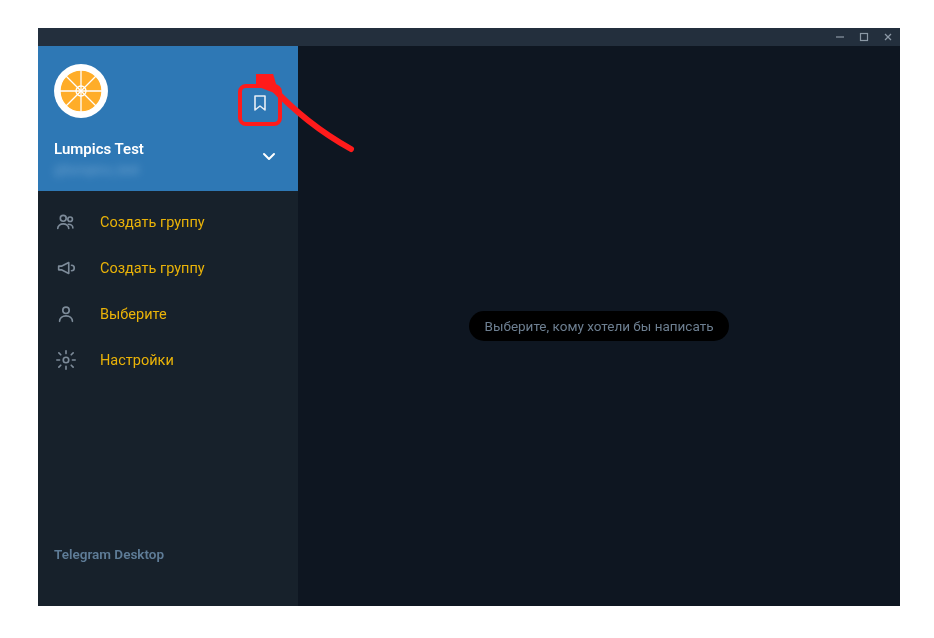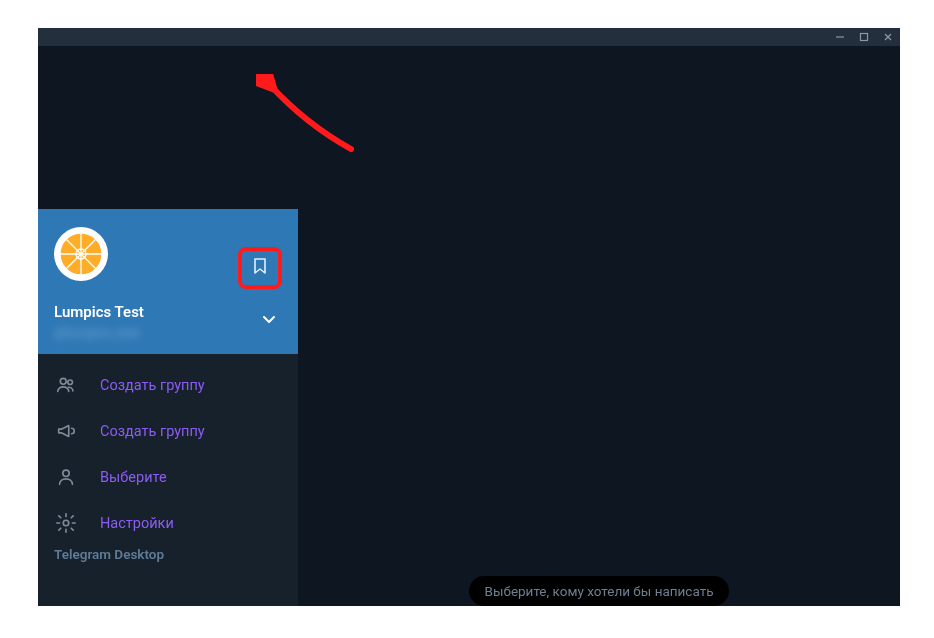--- a/index.html
+++ b/index.html
@@ -1,31 +1,31 @@
 <!DOCTYPE html>
 <html><head>
 <meta charset="utf-8">
 <style>
   * { margin: 0; padding: 0; box-sizing: border-box; font-family: -apple-system, "Segoe UI", Roboto, Arial, sans-serif; }
   body { background: #fff; width: 934px; height: 638px; position: relative; }
   .app-window { position: absolute; left: 38px; top: 28px; width: 862px; height: 578px; background: #0e1621; display: flex; flex-direction: column; }
   .titlebar { height: 18px; background: #232f3d; display: flex; justify-content: flex-end; align-items: center; padding-right: 6px; gap: 12px; }
   .tb-btn { width: 12px; height: 12px; display: flex; align-items: center; justify-content: center; color: #8b98a5; font-size: 12px; cursor: pointer; }
-  .app-body { flex: 1; display: flex; overflow: hidden; align-items: flex-end; }
+  .app-body { flex: 1; display: flex; overflow: hidden; }
   .sidebar { width: 260px; background: #17212b; display: flex; flex-direction: column; }
   .profile-block { background: #2e78b5; padding: 18px 16px 14px 16px; position: relative; }
   .avatar { width: 54px; height: 54px; border-radius: 50%; background: #fff; display: flex; align-items: center; justify-content: center; overflow: hidden; }
   .orange-seg { stroke: #fff; stroke-width: 1.3; fill: none; }
   .bookmark-hl { position: absolute; top: 38px; right: 16px; width: 44px; height: 42px; border: 4px solid #ff1b1b; border-radius: 8px; display: flex; align-items: center; justify-content: center; cursor: pointer; }
   .bookmark-inner { color: #e6eef5; }
   .username { color: #fff; font-size: 15px; font-weight: 600; margin-top: 22px; }
   .userhandle { color: #8ab6dc; font-size: 13px; margin-top: 4px; filter: blur(4px); opacity: .8; }
   .expand { position: absolute; right: 20px; bottom: 22px; color: #fff; cursor: pointer; }
   .menu { padding-top: 8px; }
-  .menu-item { display: flex; align-items: center; height: 46px; padding: 0 16px; cursor: pointer; color: #8b5cf6; font-size: 14.5px; gap: 22px; }
+  .menu-item { display: flex; align-items: center; height: 46px; padding: 0 16px; cursor: pointer; color: #eab308; font-size: 14.5px; gap: 22px; }
   .menu-icon { width: 24px; height: 24px; display: flex; align-items: center; justify-content: center; color: #7d8b99; }
   .menu-icon svg { width: 22px; height: 22px; }
   .toggle { margin-left: auto; width: 34px; height: 16px; border-radius: 10px; background: #3a9eea; position: relative; cursor: pointer; }
   .toggle-knob { position: absolute; right: -1px; top: -2px; width: 20px; height: 20px; border-radius: 50%; background: #5bb0f0; box-shadow: 0 1px 3px rgba(0,0,0,.4); }
   .footer { margin-top: auto; padding: 0 16px 24px 16px; }
   .footer-app { color: #5e7c97; font-size: 13.5px; font-weight: 600; margin-bottom: 20px; }
   .footer-ver { color: #52606e; font-size: 12.5px; }
   .main { flex: 1; background: #0e1621; display: flex; align-items: center; justify-content: center; }
   .placeholder-pill { background: #000000; color: #6d7f91; padding: 7px 16px; border-radius: 16px; font-size: 13.5px; }
   .arrow { position: absolute; left: 256px; top: 74px; pointer-events: none; }

